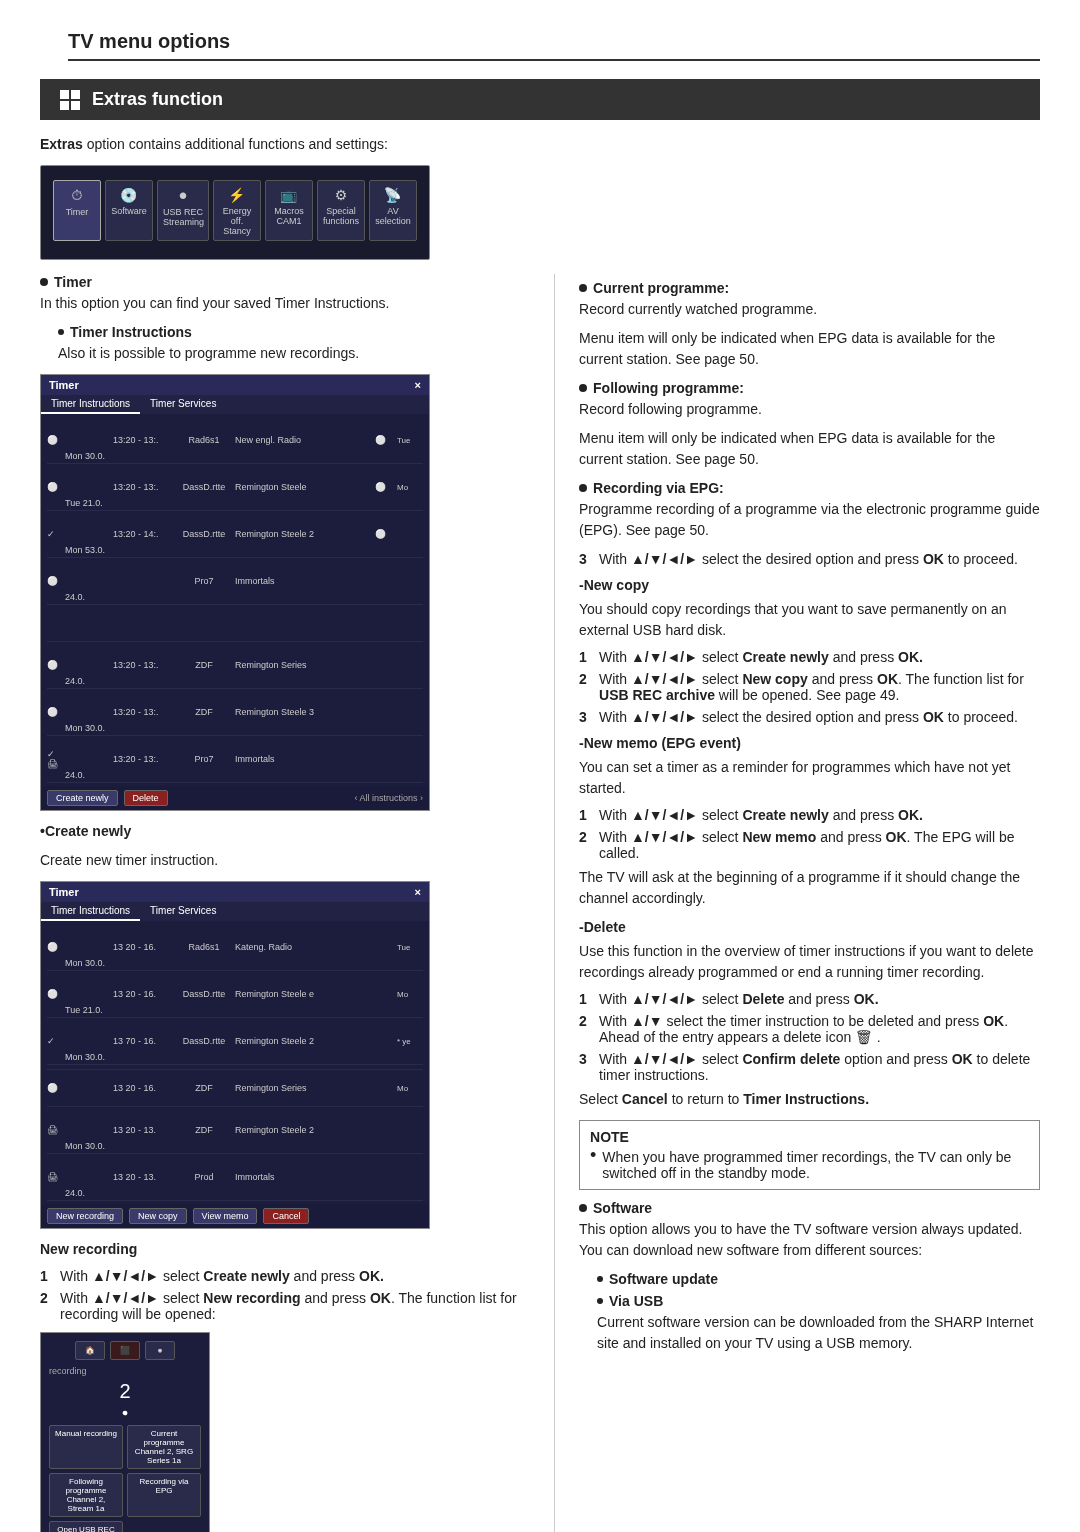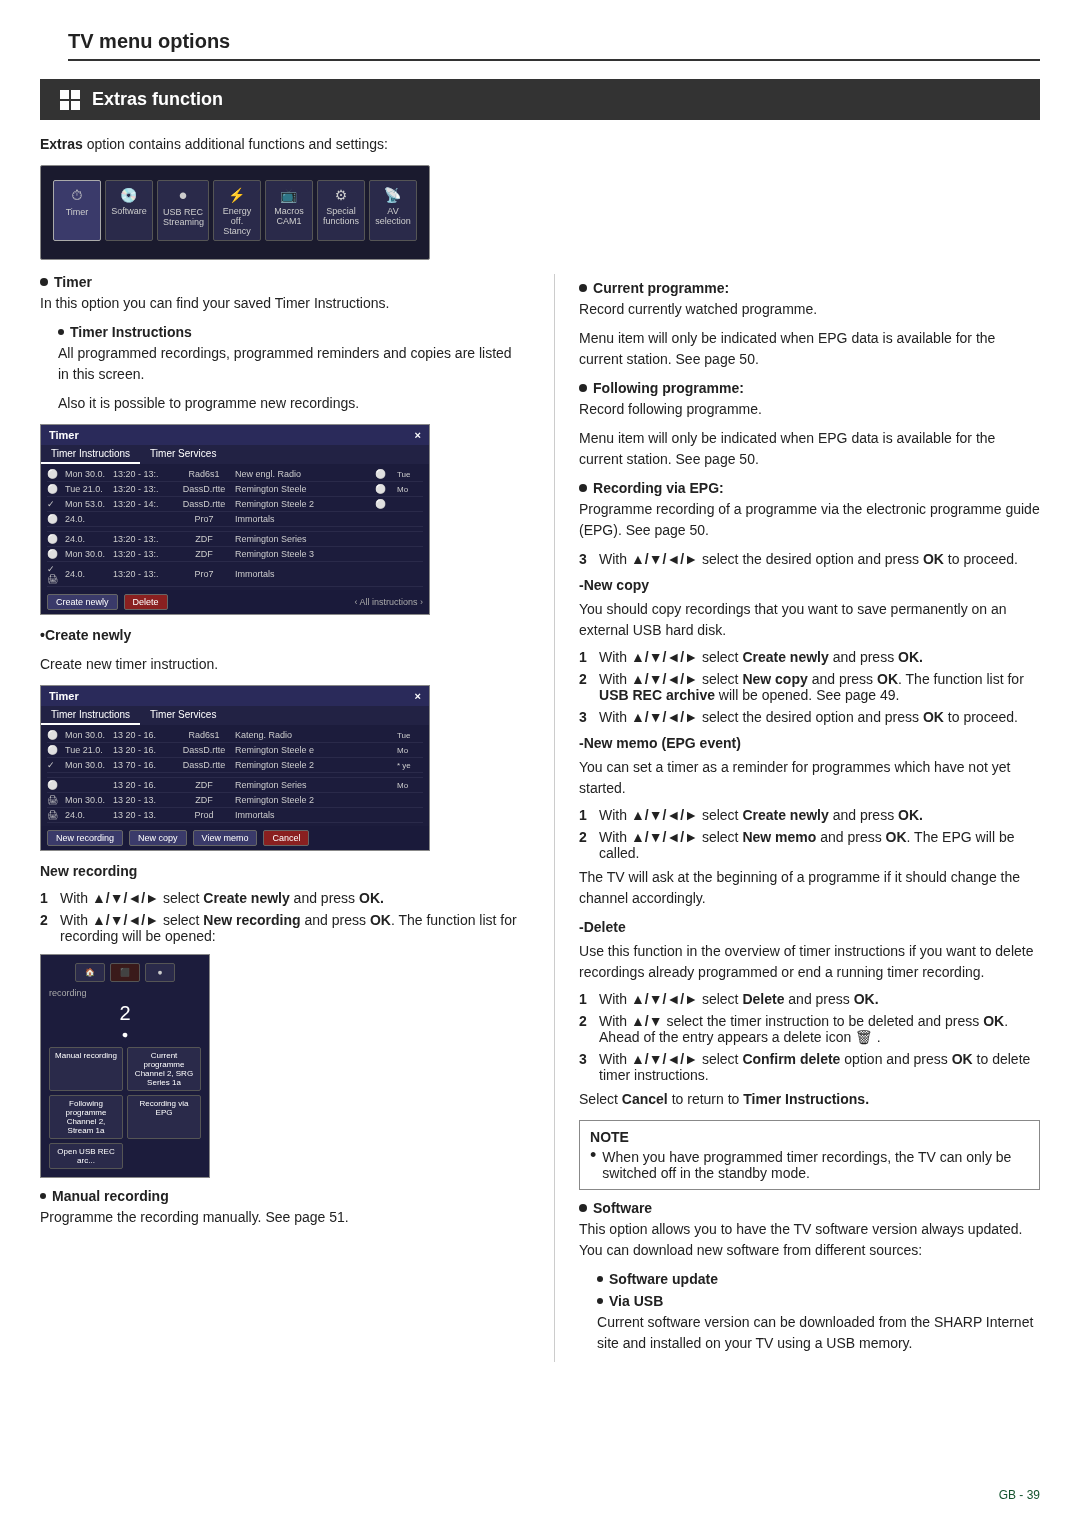--- a/index.html
+++ b/index.html
@@ -167,21 +167,21 @@
     .timer-row {
       display: flex;
       gap: 6px;
       padding: 2px 0;
       font-size: 9px;
       color: #ccc;
       border-bottom: 1px solid #2a2a4a;
       align-items: center;
     }
     .timer-row-check { width: 12px; }
-    .timer-row-day { width: 42px; }
+    .timer-row-day { width: 42px; margin-top: 32px; }
     .timer-row-time { width: 60px; }
     .timer-row-chan { width: 50px; text-align: center; }
     .timer-row-prog { flex: 1; }
     .timer-row-icon { width: 16px; }
     .timer-row-extra { width: 26px; font-size: 8px; }
 
     .timer-footer {
       display: flex;
       gap: 6px;
       padding: 4px 6px;
@@ -342,21 +342,20 @@
         <strong>Timer</strong>
       </div>
       <p>In this option you can find your saved Timer Instructions.</p>
     </div>
 
     <div class="bullet-section sub-bullet">
       <div class="bullet-title">
         <span class="bullet-dot-sm"></span>
         <strong>Timer Instructions</strong>
       </div>
-      <p>All programmed recordings, programmed reminders and copies are listed in this screen.</p>
       <p>Also it is possible to programme new recordings.</p>
     </div>
 
     <div class="timer-dialog">
       <div class="timer-dialog-title">
         <span>Timer</span>
         <span>×</span>
       </div>
       <div class="timer-dialog-tabs">
         <div class="timer-tab active">Timer Instructions</div>

